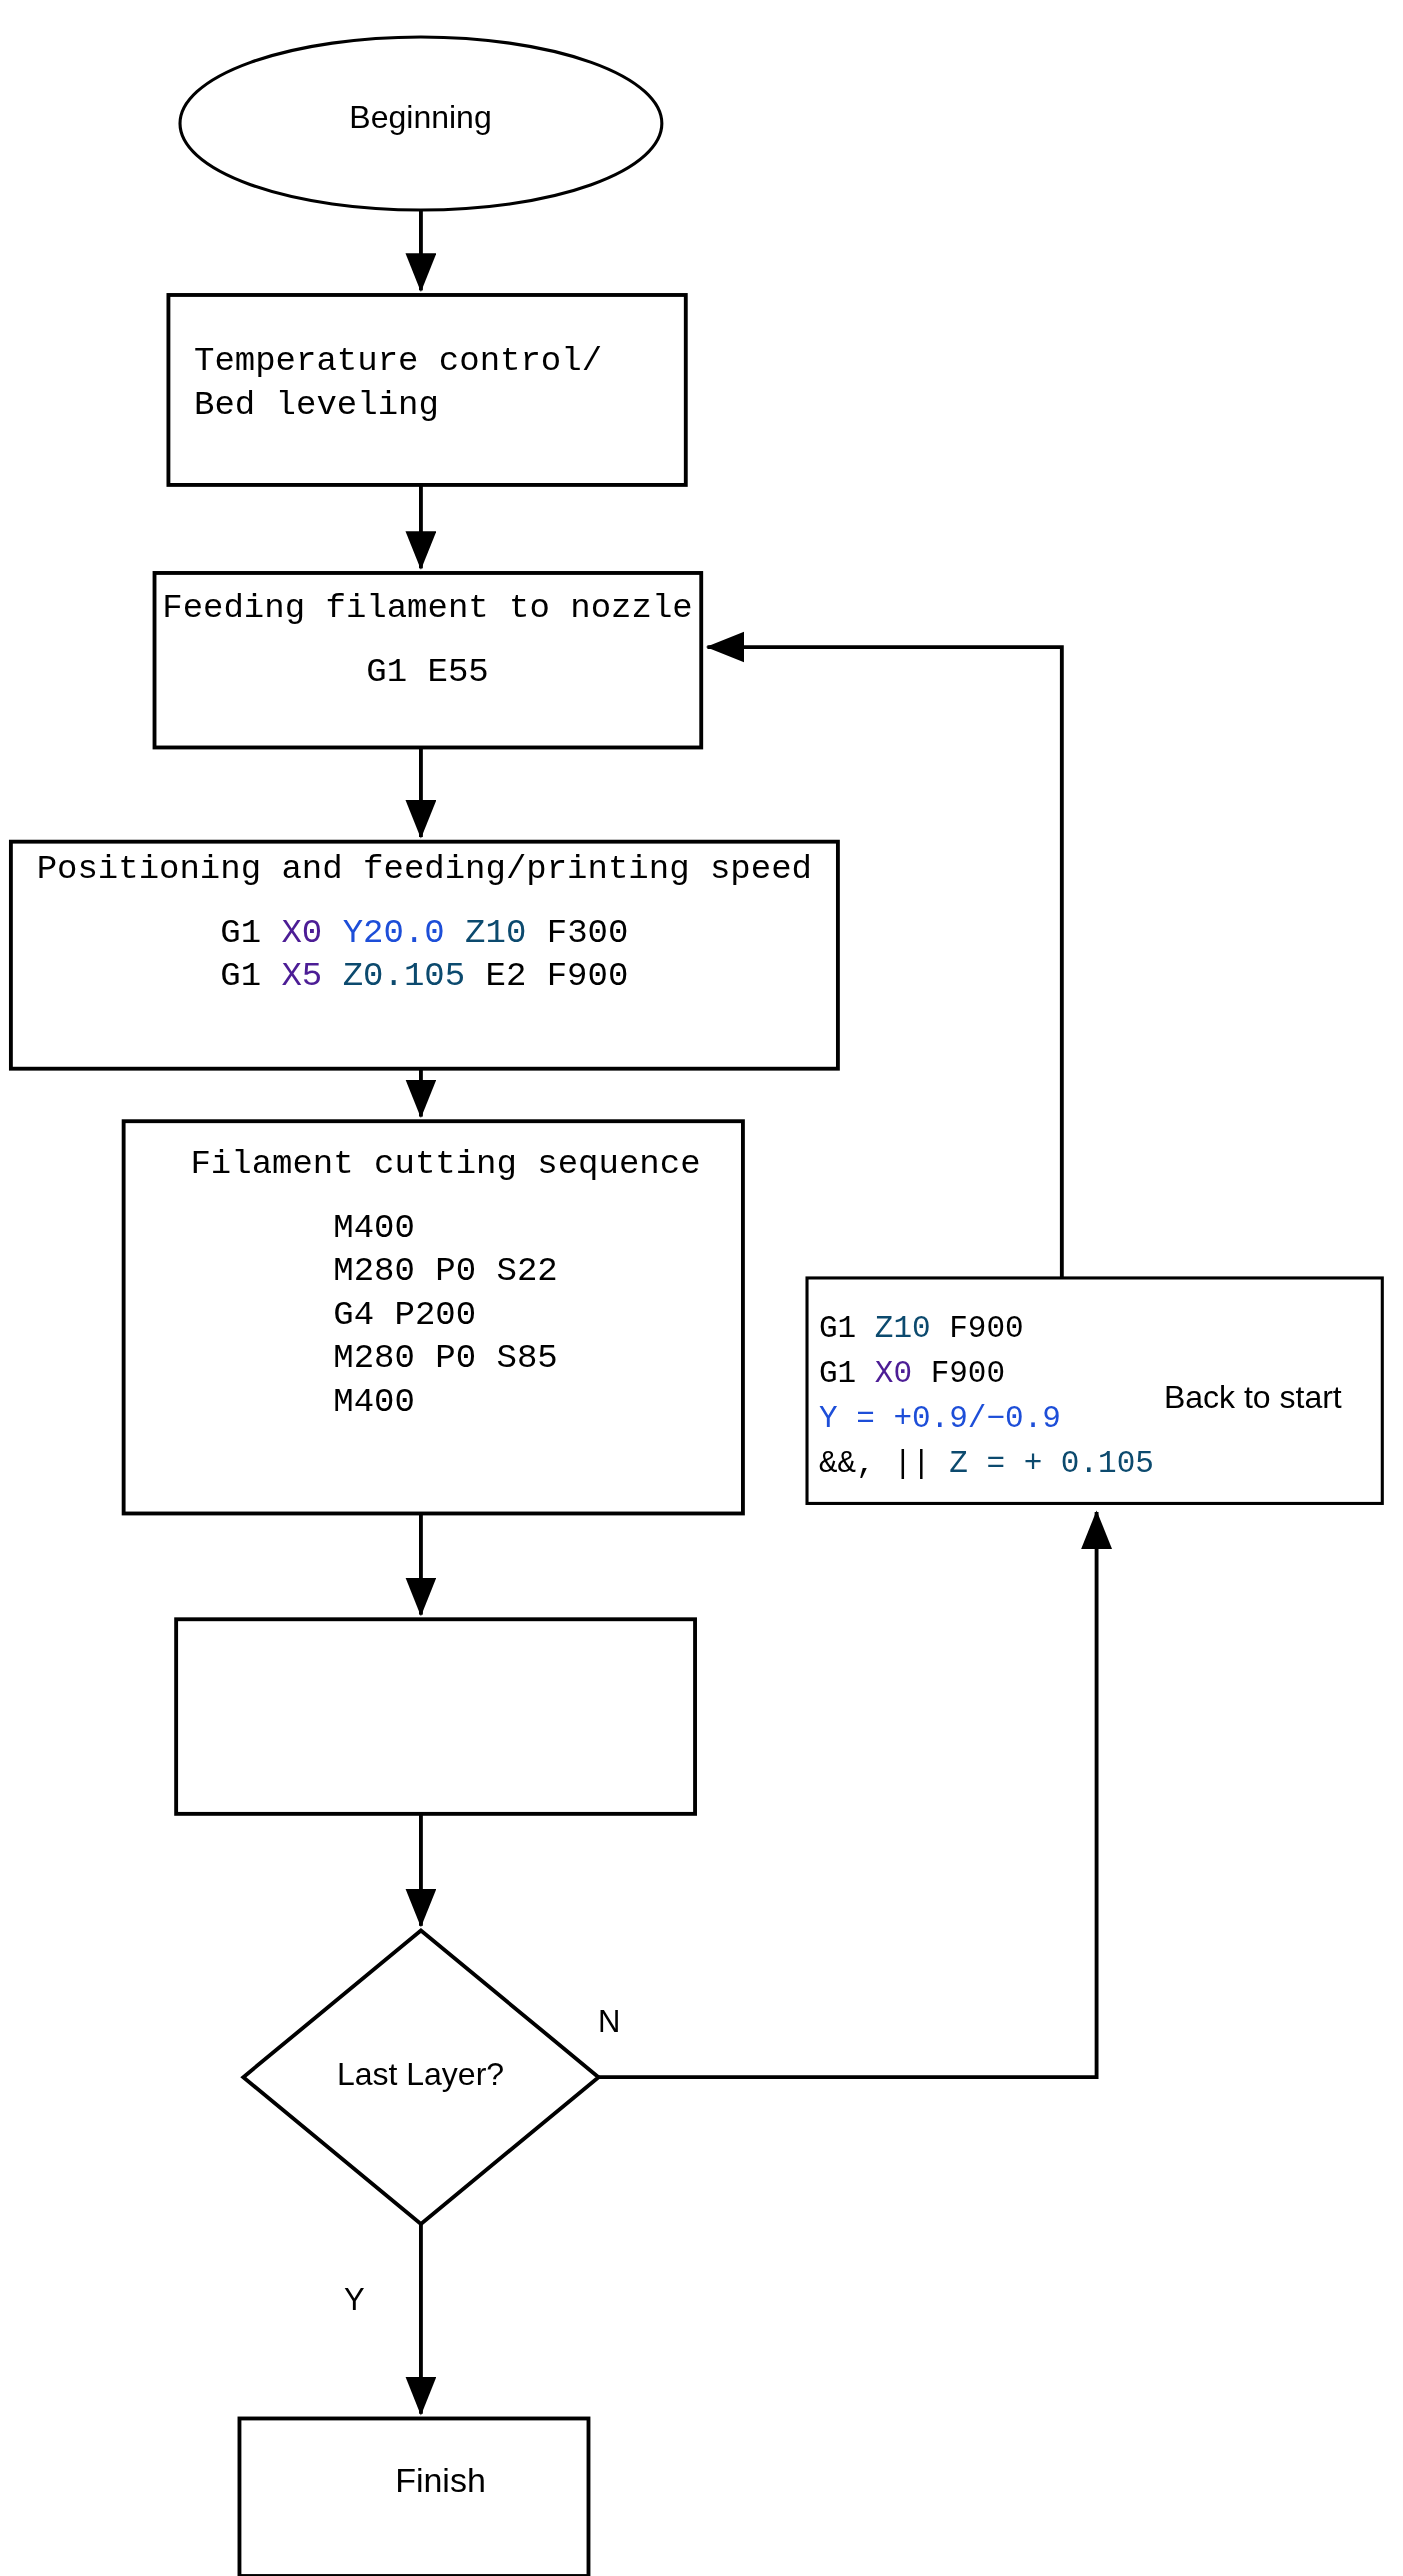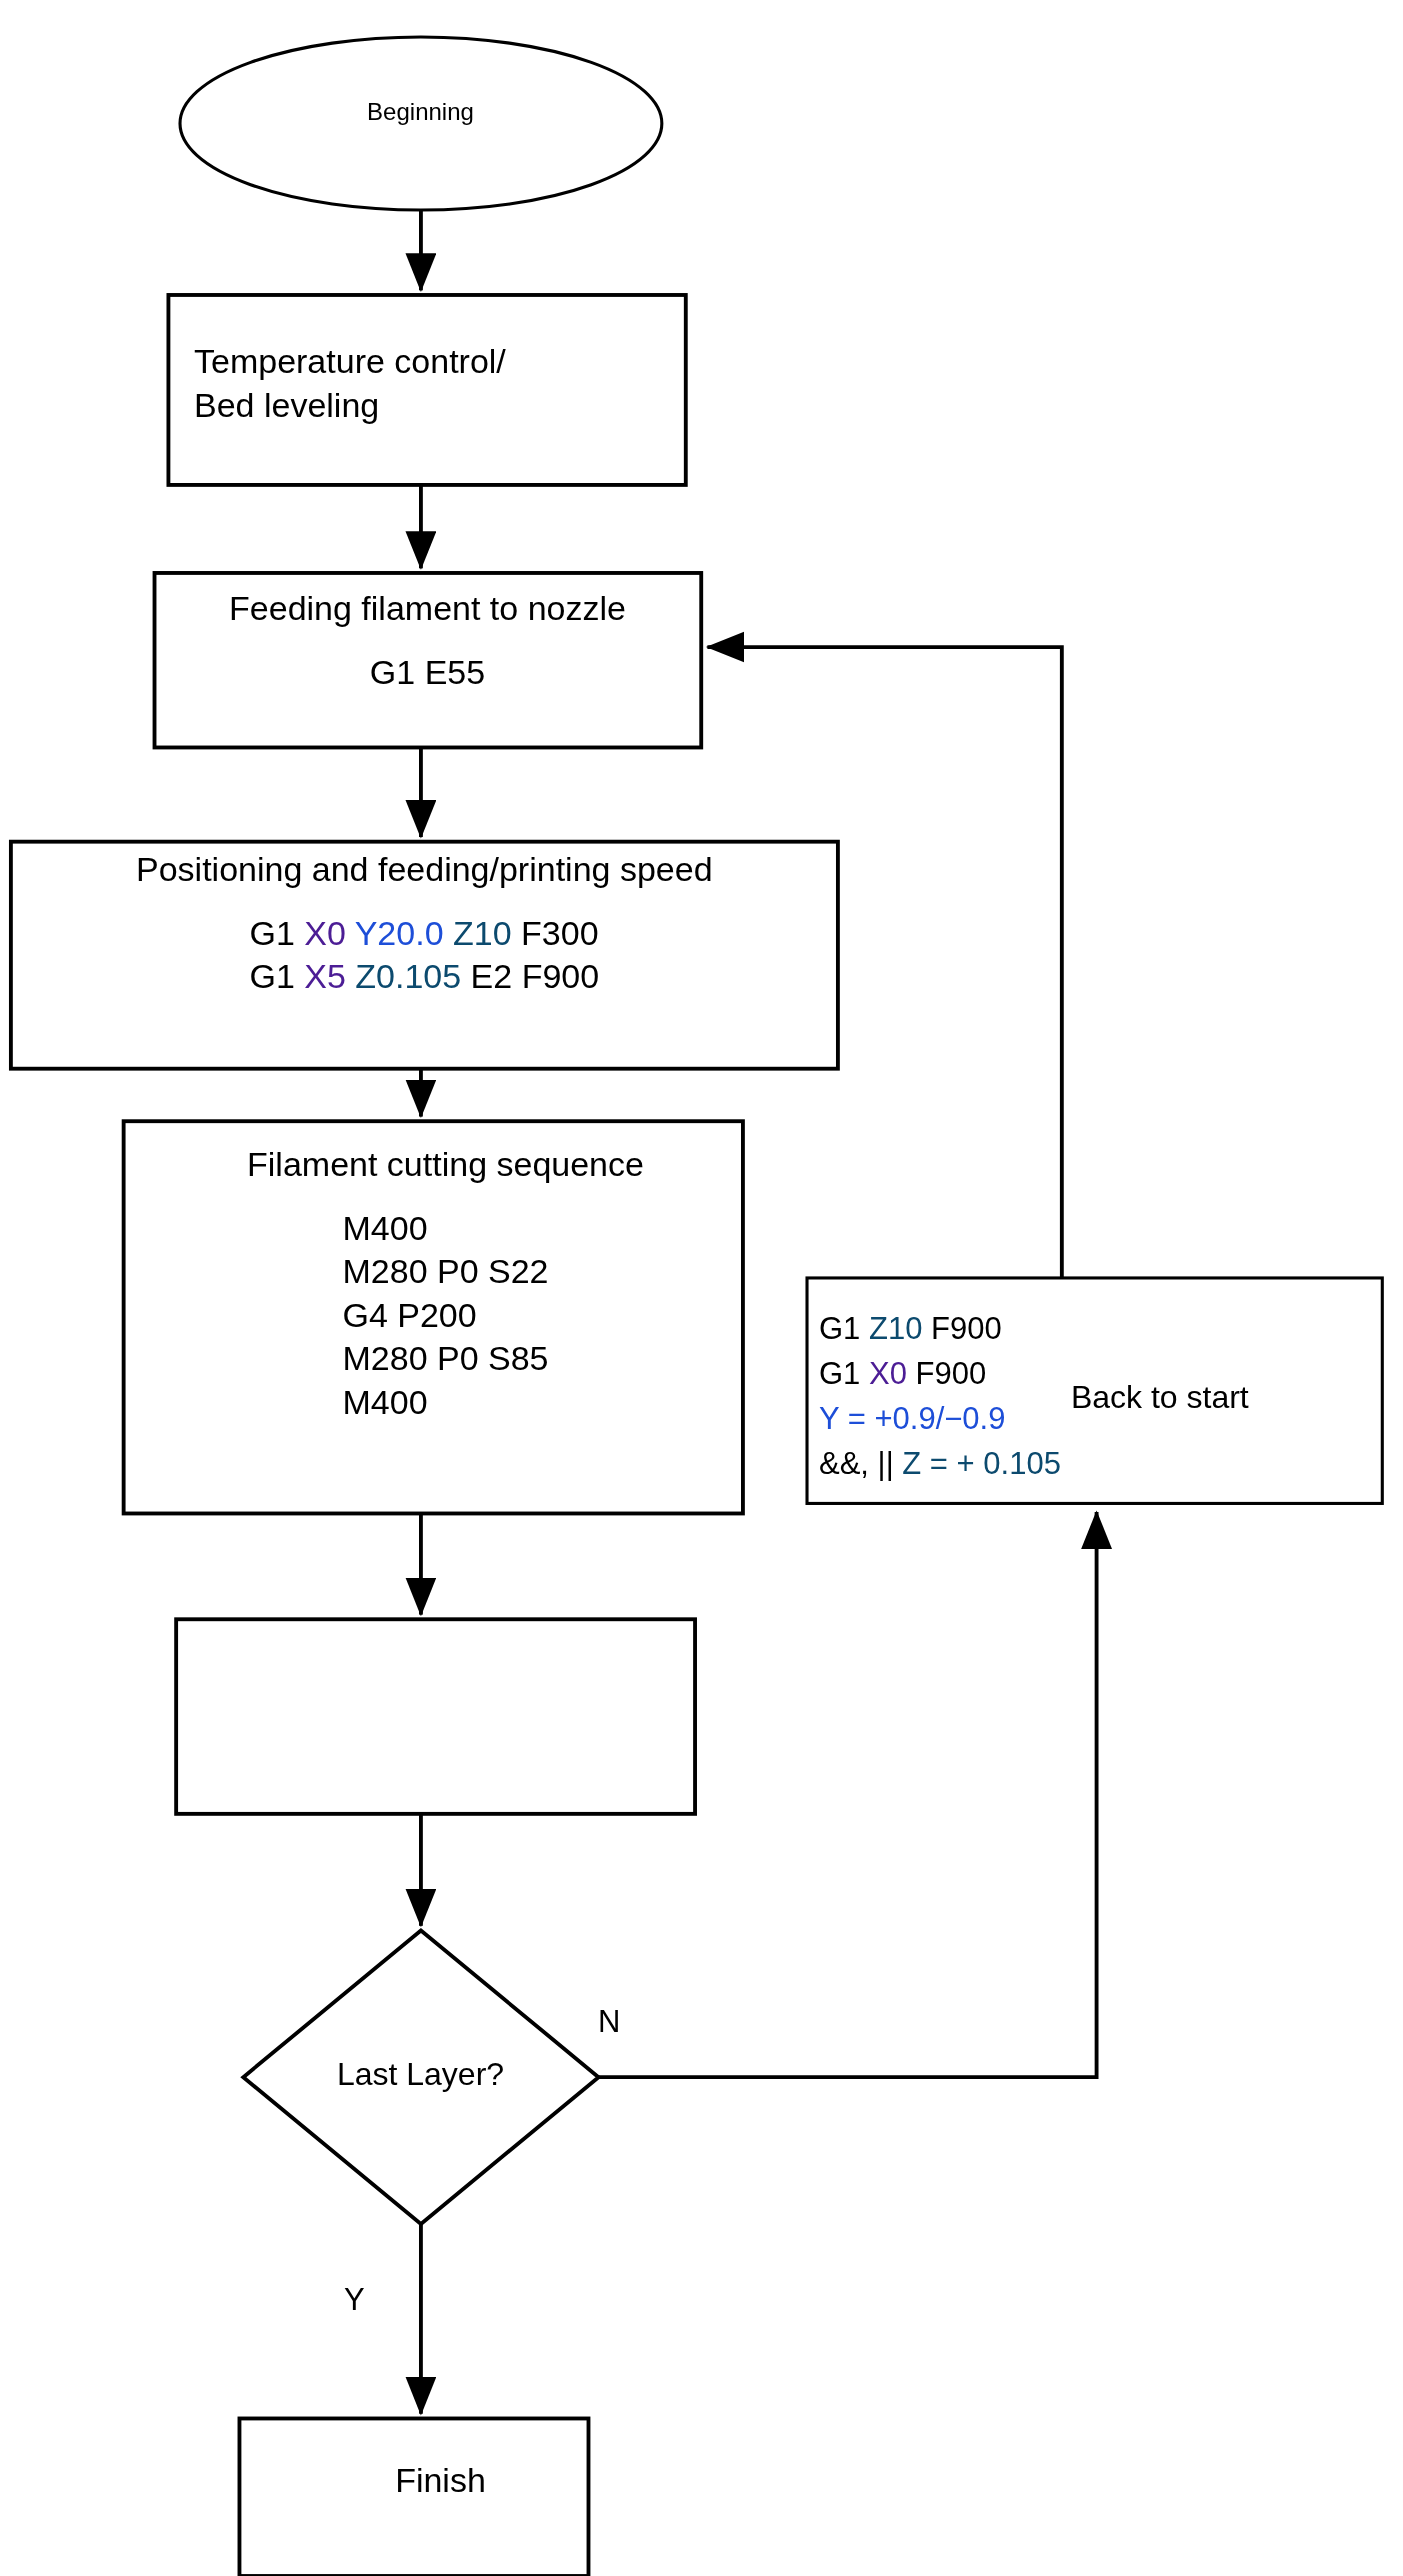--- a/index.html
+++ b/index.html
@@ -31,21 +31,21 @@
     text-align: center;
     line-height: 1.28;
     color: #000000;
     white-space: nowrap;
   }
   .t-title { font-size: 32px; }
 
   
   #txt-beginning {
     left: 181px; top: 97px; width: 479px;
-    font-size: 24px;
+    font-size: 32px;
   }
   #txt-temperature {
     left: 168px; top: 340px; width: 517px;
     font-size: 34px; text-align: left; padding-left: 26px;
     box-sizing: border-box; white-space: normal;
   }
   #txt-feeding {
     left: 154px; top: 587px; width: 547px;
     font-size: 34px;
   }
@@ -64,21 +64,21 @@
   #txt-lastlayer {
     left: 247px; top: 2054px; width: 347px;
     font-size: 32px;
   }
   #txt-finish {
     left: 239px; top: 2459px; width: 347px;
     font-size: 34px;
     padding-left: 28px;
   }
   .gap { display: block; height: 20px; }
-  .line { display: block; }
+  .line { display: block; font-family: Liberation Mono, monospace; }
   .code-block { display: inline-block; text-align: left; }
   .code-block .line { white-space: nowrap; }
 
   
   .edge-label {
     position: absolute;
     font-size: 31px;
     color: #000000;
   }
   #label-n { left: 598px; top: 2004px; }

